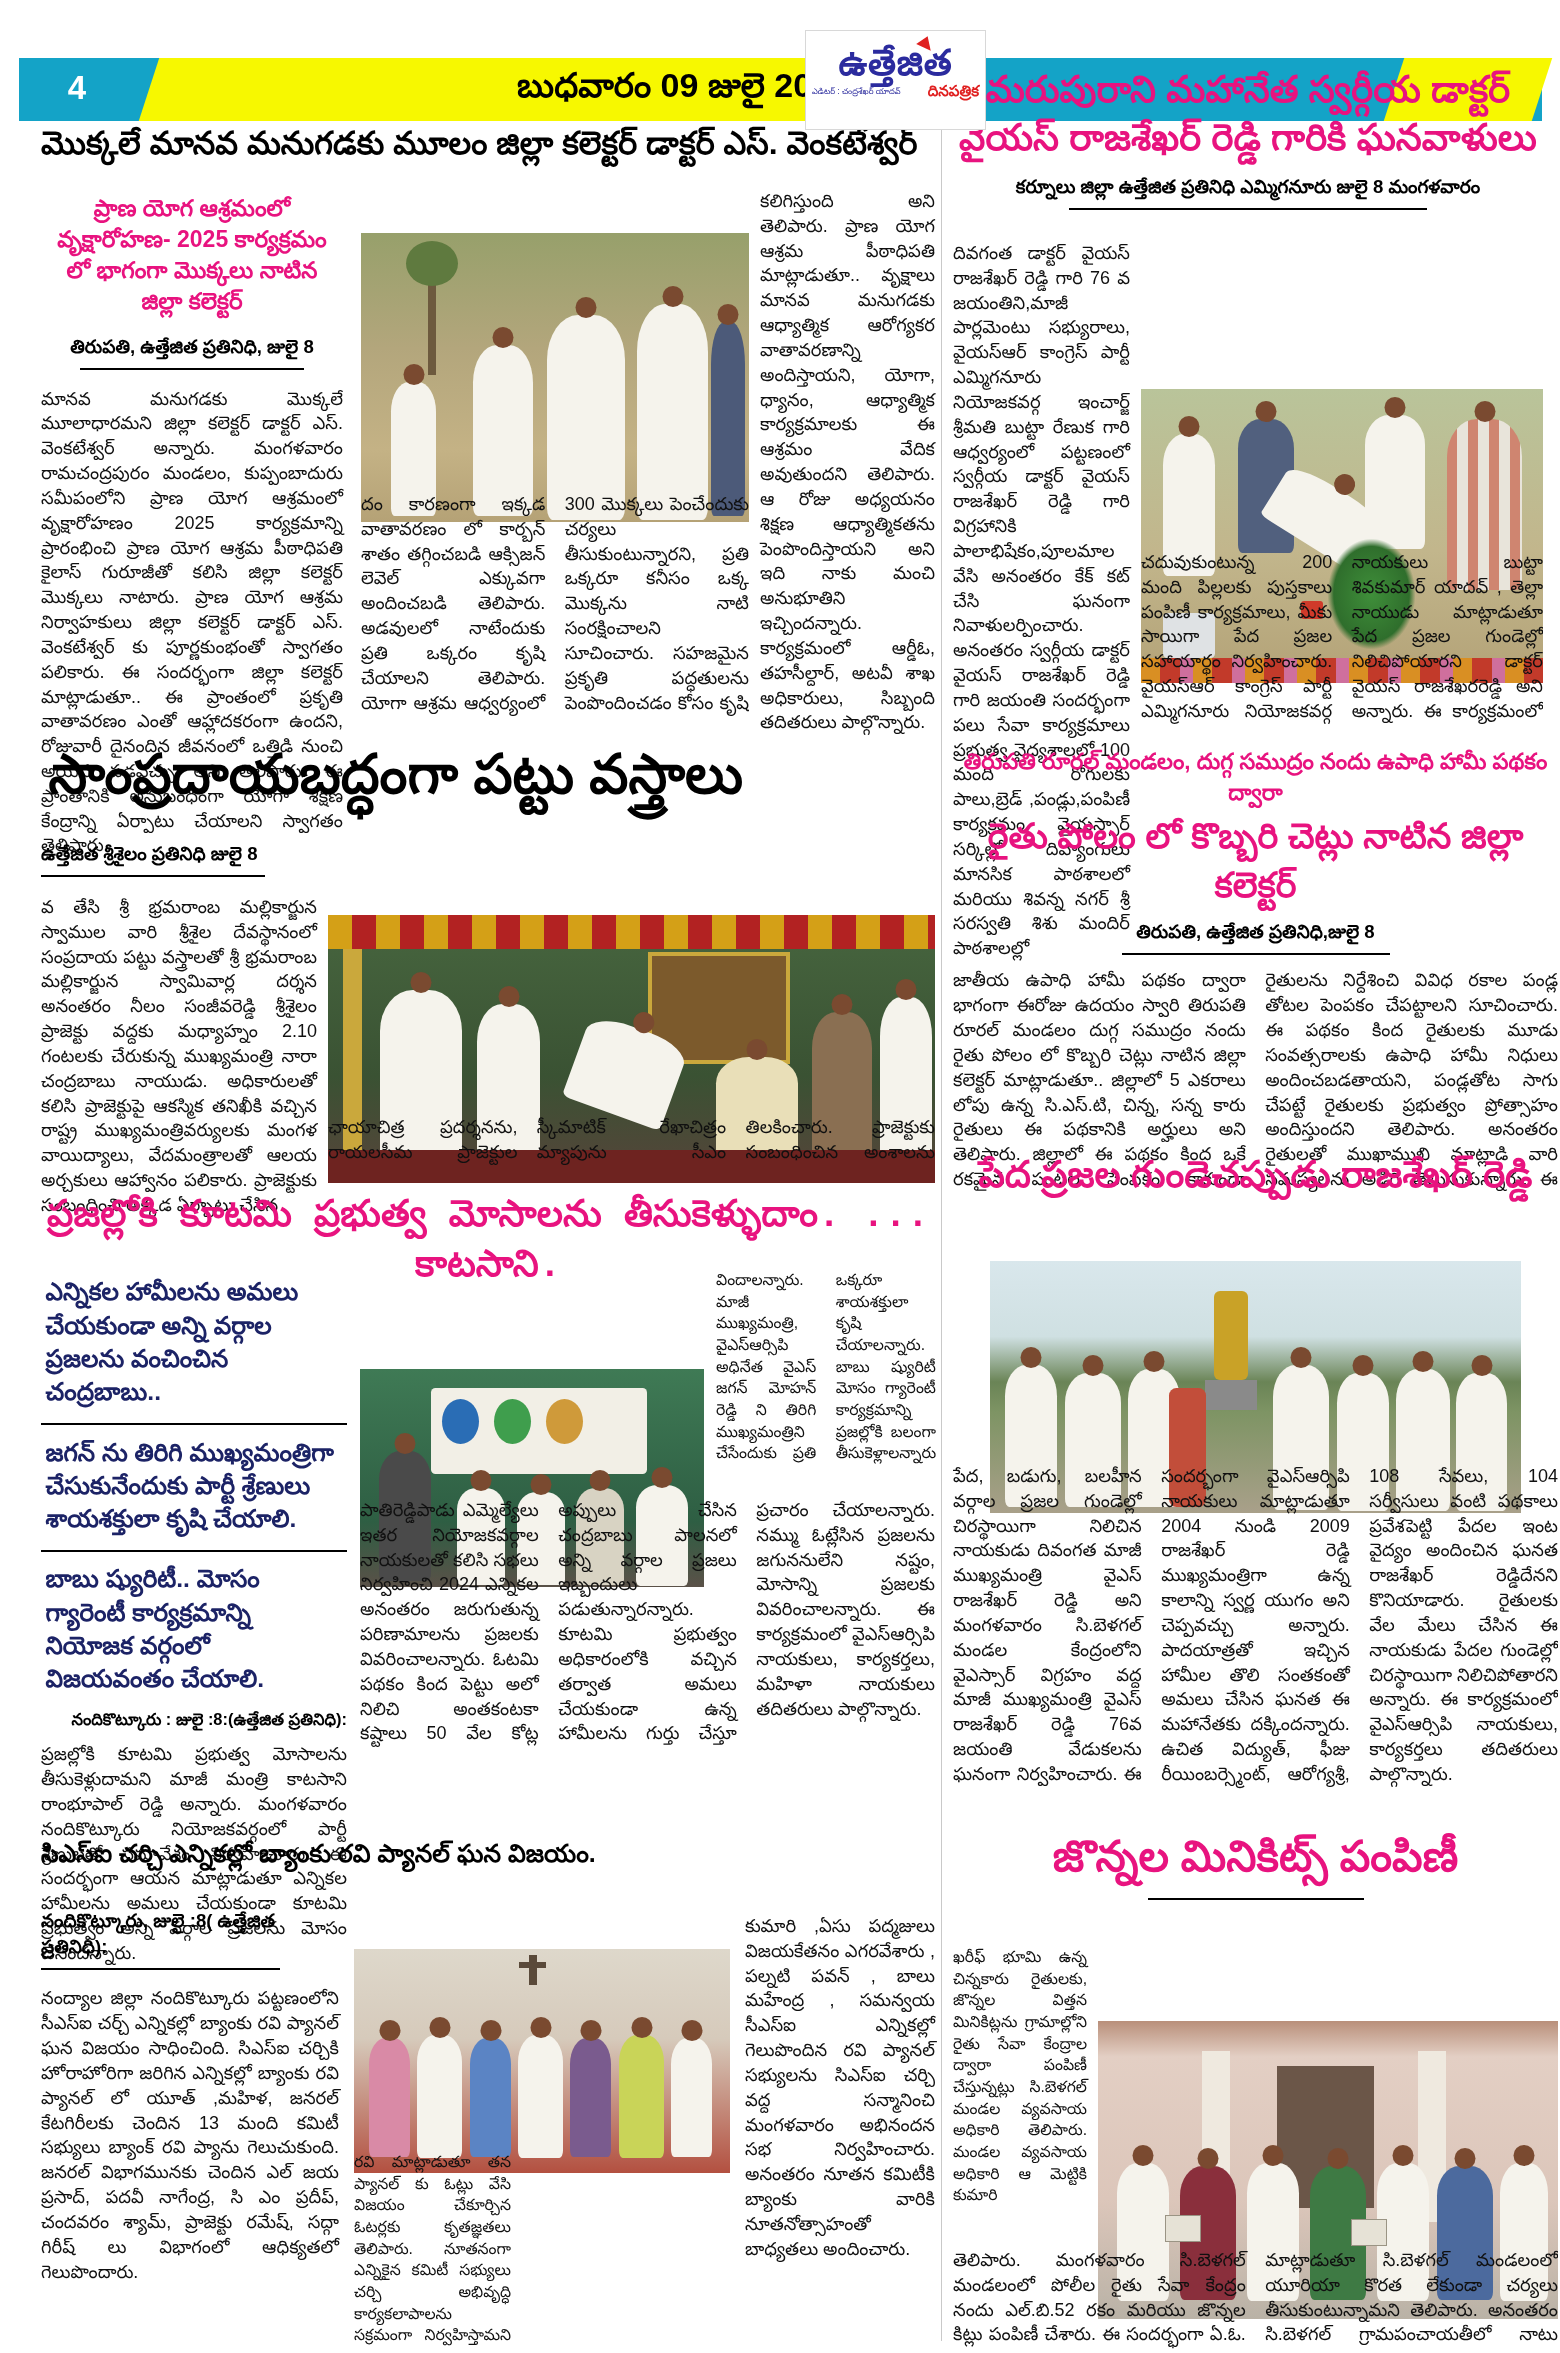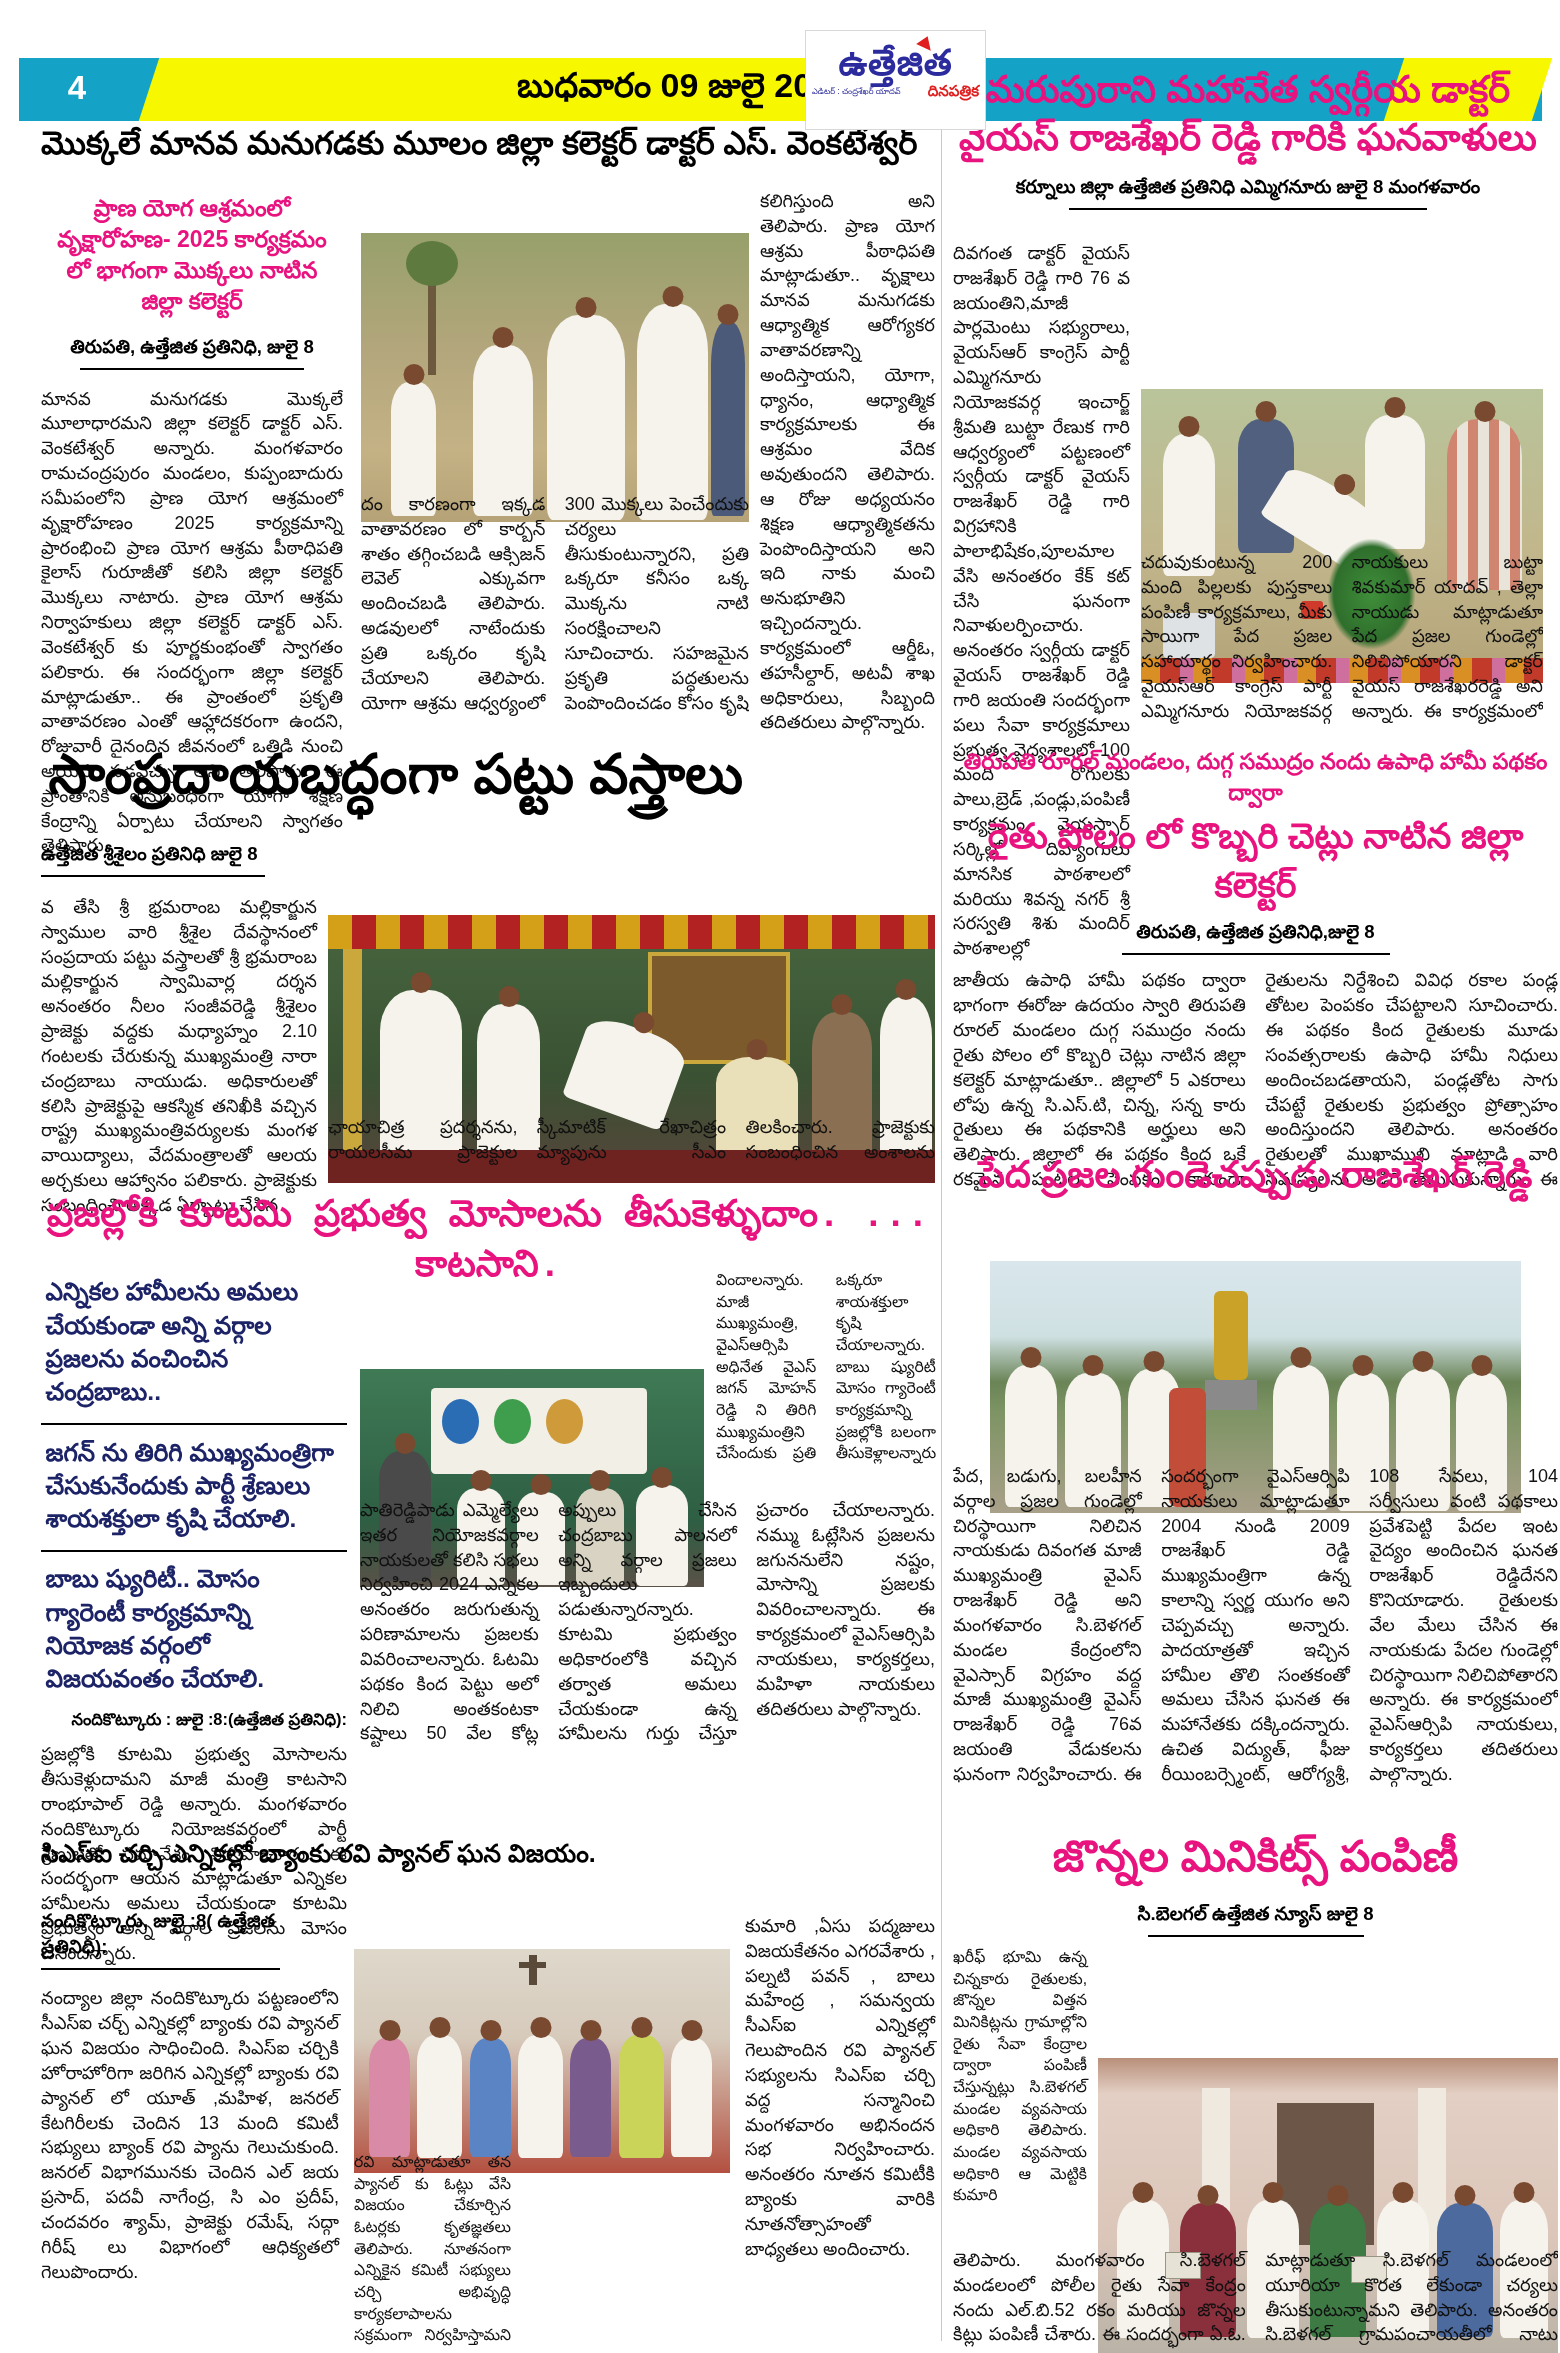--- a/index.html
+++ b/index.html
@@ -190,21 +190,20 @@
     <div class="person" style="left:265px;top:86px;width:45px;height:123px;background:#c9d458;"></div>
     <div class="person" style="left:317px;top:89px;width:41px;height:119px;"></div>
   </div>
   <div class="abs body-txt" style="left:704px;top:75px;width:190px;">కుమారి ,ఏసు పద్మజులు విజయకేతనం ఎగరవేశారు , పల్నటి పవన్ , బాలు మహేంద్ర , సమన్వయ సీఎస్ఐ ఎన్నికల్లో గెలుపొందిన రవి ప్యానల్ సభ్యులను సిఎస్ఐ చర్చి వద్ద సన్మానించి మంగళవారం అభినందన సభ నిర్వహించారు. అనంతరం నూతన కమిటీకి బ్యాంకు వారికి నూతనోత్సాహంతో బాధ్యతలు అందించారు.</div>
 
   <div class="abs body-txt" style="left:313px;top:312px;width:157px;height:195px;overflow:hidden;font-size:15.7px;">రవి మాట్లాడుతూ తన ప్యానల్ కు ఓట్లు వేసి విజయం చేకూర్చిన ఓటర్లకు కృతజ్ఞతలు తెలిపారు. నూతనంగా ఎన్నికైన కమిటీ సభ్యులు చర్చి అభివృద్ధి కార్యకలాపాలను సక్రమంగా నిర్వహిస్తామని అయిన నూతన సభ్యులను అభినందించారు.</div>
 </div>
 
 <div class="abs" style="left:953px;top:1819px;width:605px;height:533px;">
   <div class="hl-pink" style="font-size:43px;margin-top:13.4px;">జొన్నల మినికిట్స్ పంపిణీ</div>
-  <div class="byline" style="margin-top:10.4px;">సి.బెలగల్ ఉత్తేజిత న్యూస్ జులై 8</div>
   <div class="rule" style="width:216px;"></div>
   <div class="abs body-txt" style="left:0;top:127px;width:134px;font-size:15.7px;">ఖరీఫ్ భూమి ఉన్న చిన్నకారు రైతులకు, జొన్నల విత్తన మినికిట్లను గ్రామాల్లోని రైతు సేవా కేంద్రాల ద్వారా పంపిణీ చేస్తున్నట్లు సి.బెళగల్ మండల వ్యవసాయ అధికారి తెలిపారు. మండల వ్యవసాయ అధికారి ఆ మెట్టికి కుమారి</div>
   <div class="photo abs" style="left:145px;top:121px;width:460px;height:298px;background:linear-gradient(180deg,#b98f7a 0%,#e3cfc4 12%,#dcc6ba 60%,#b9b2a6 100%);">
     <div class="pp" style="left:104px;top:30px;width:28px;height:171px;background:#efe9df;"></div>
     <div class="pp" style="left:320px;top:30px;width:28px;height:171px;background:#efe9df;"></div>
     <div class="pp" style="left:179px;top:45px;width:97px;height:142px;background:#6b5648;"></div>
     <div class="person" style="left:18.6px;top:142px;width:52px;height:138px;"></div>
     <div class="person" style="left:82px;top:145px;width:56px;height:134px;background:#8a2f3c;"></div>
     <div class="person" style="left:149px;top:142px;width:52px;height:138px;"></div>
     <div class="person" style="left:212px;top:145px;width:56px;height:134px;background:#3e7a44;"></div>

